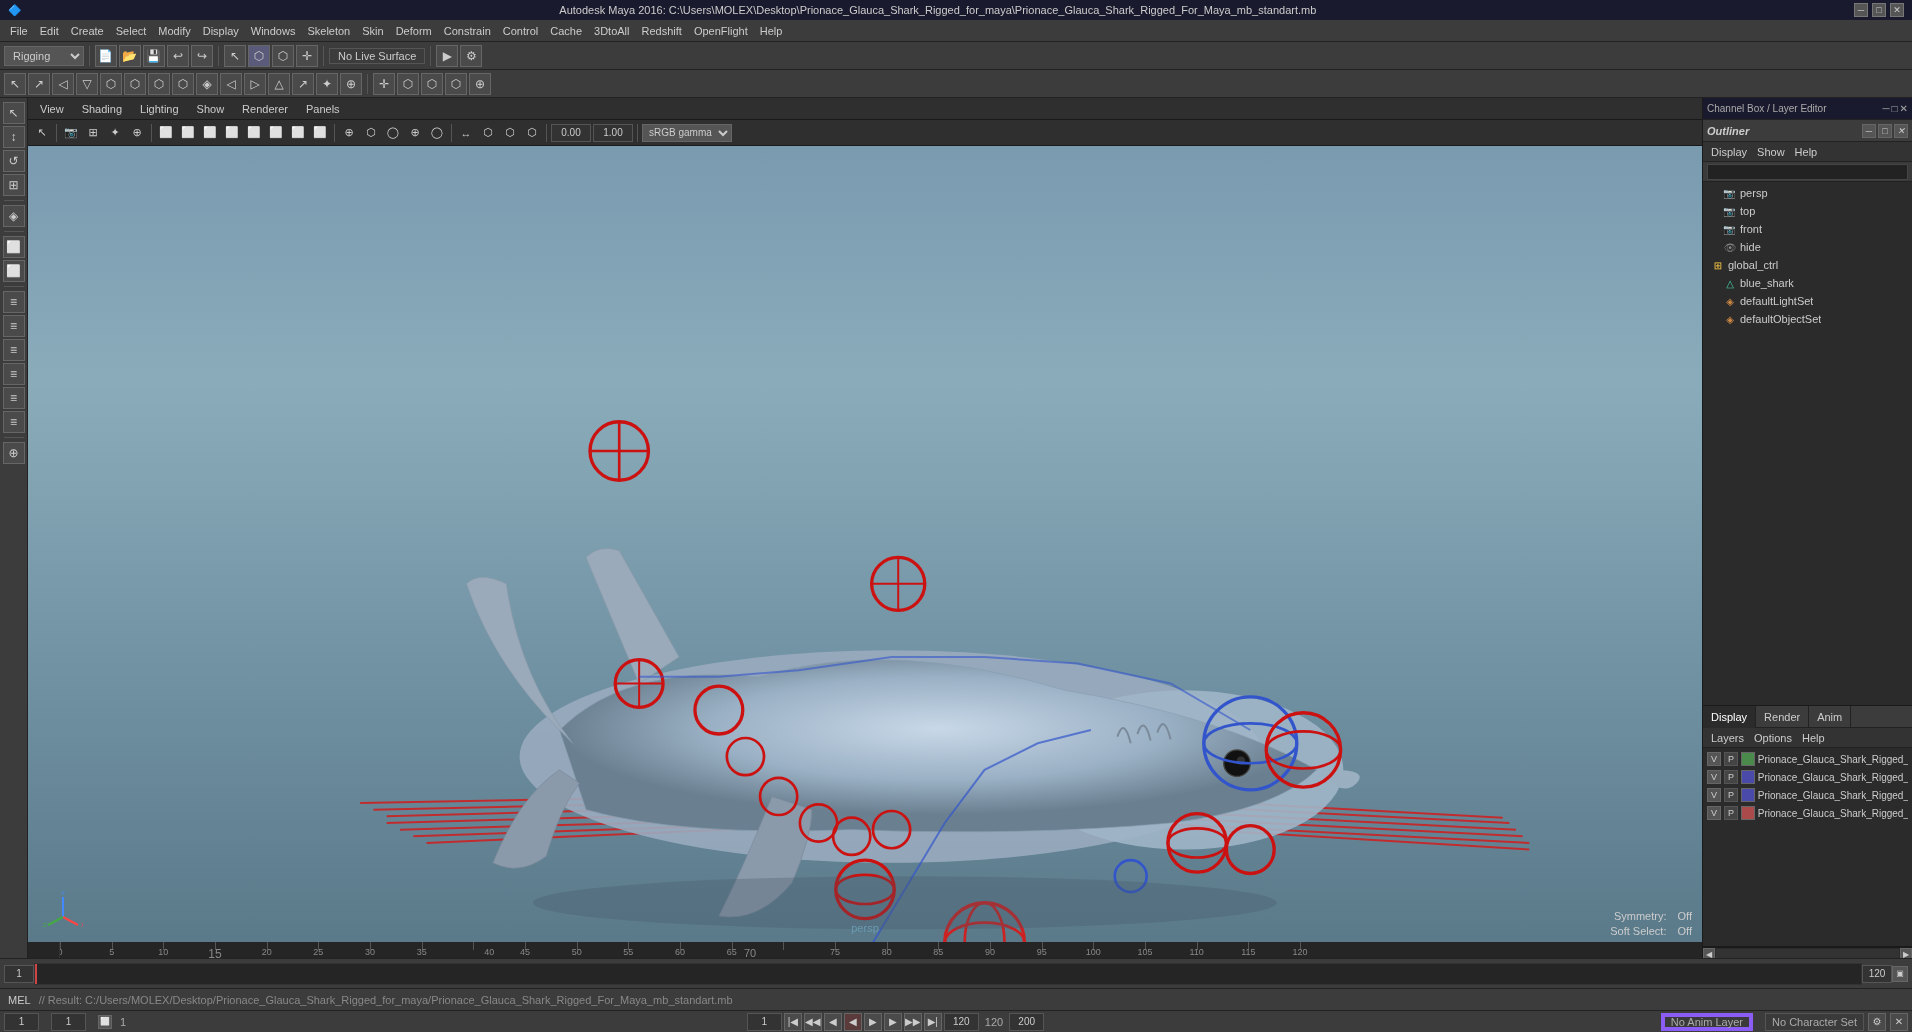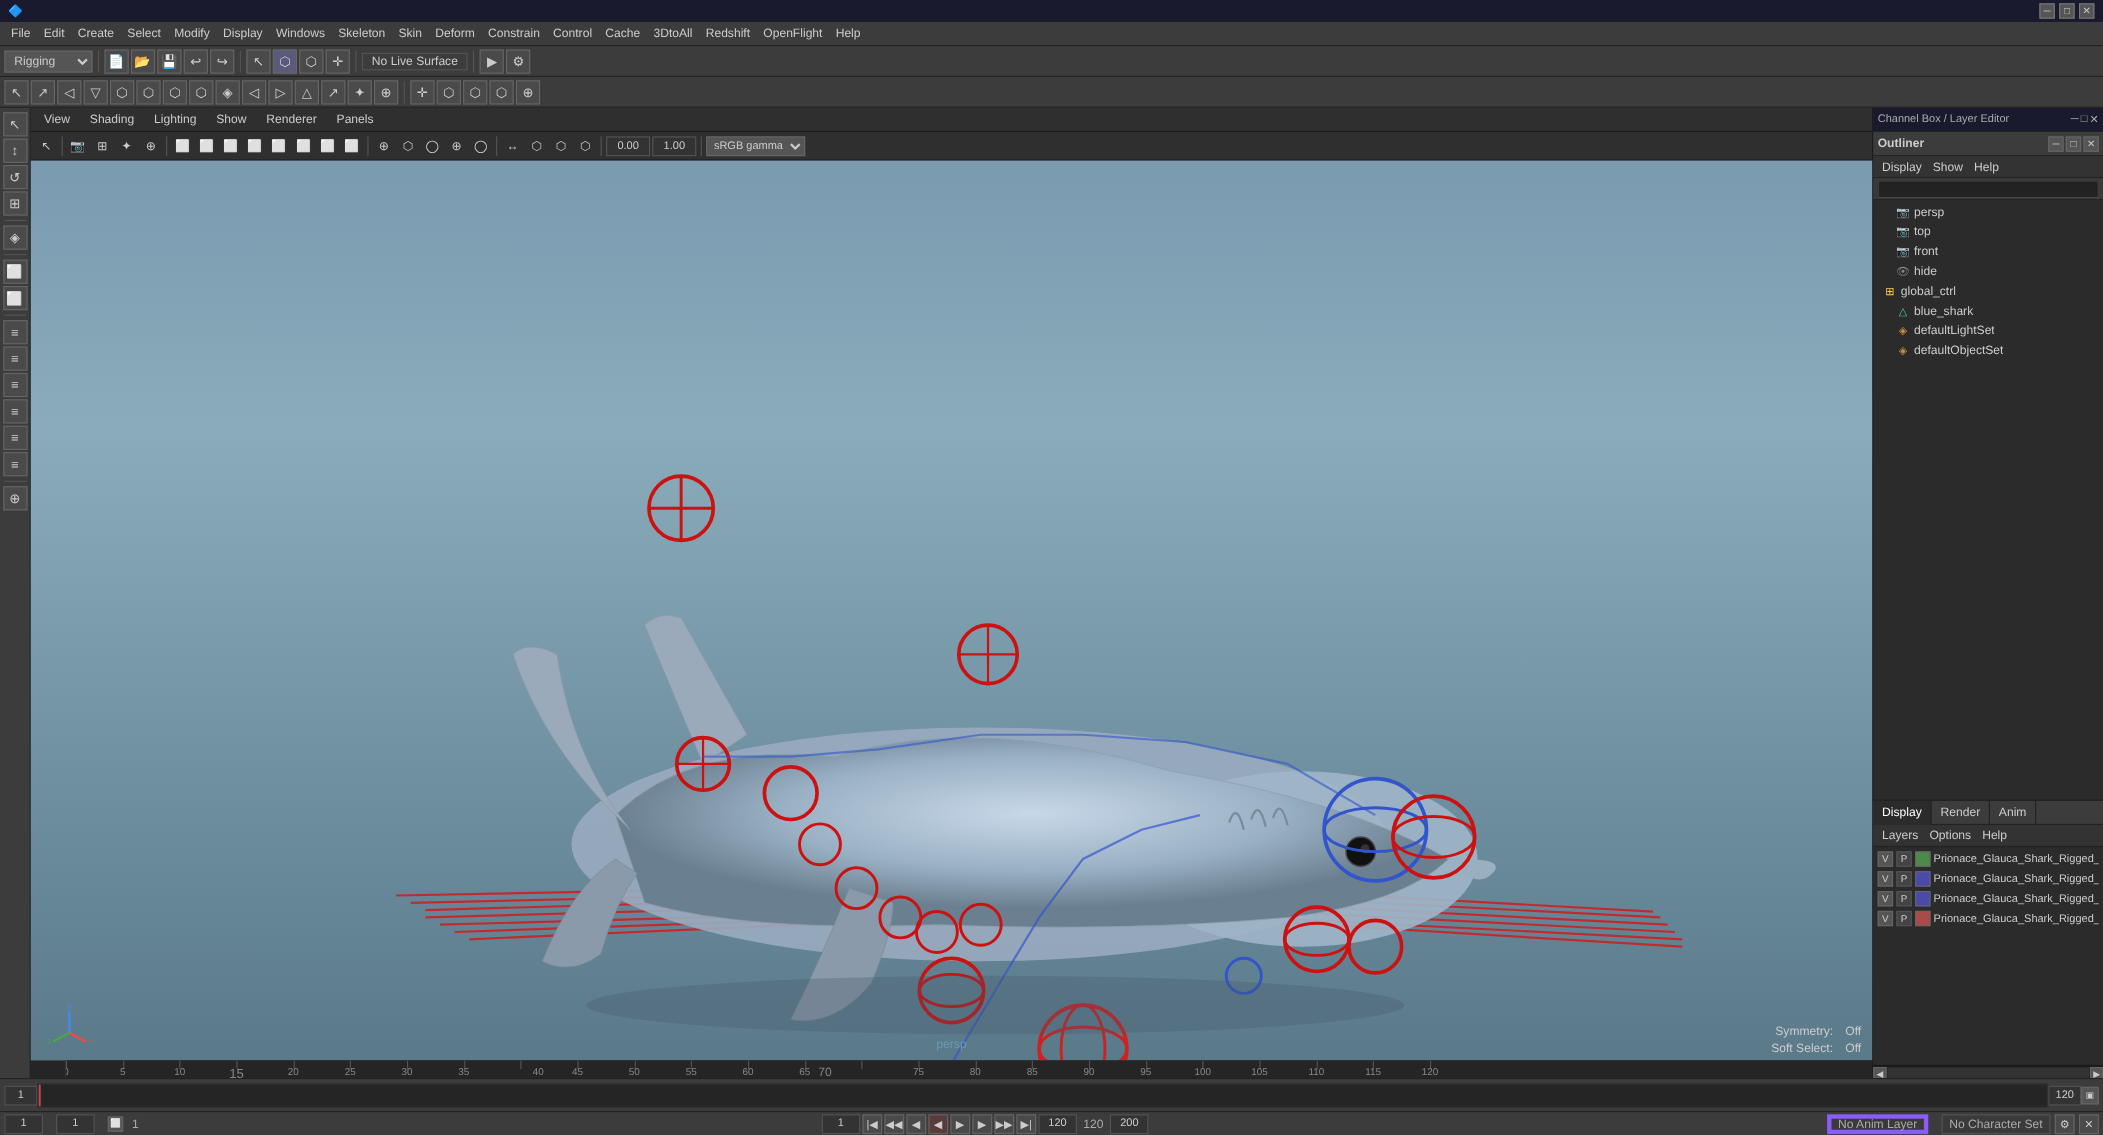--- a/index.html
+++ b/index.html
@@ -233,20 +233,21 @@
       border-bottom: 1px solid #1a1a1a;
     }
     #outliner-title-bar {
       height: 22px;
       background: #3c3c3c;
       display: flex;
       align-items: center;
       padding: 0 4px;
       justify-content: space-between;
       border-bottom: 1px solid #222;
+      font-style: italic;
     }
     .panel-title { font-size: 11px; color: #ccc; font-weight: bold; }
     .panel-title-btns { display: flex; gap: 2px; }
     .panel-title-btn {
       width: 14px; height: 14px;
       background: #555; border: 1px solid #666;
       display: flex; align-items: center; justify-content: center;
       font-size: 9px; color: #ccc; cursor: pointer;
     }
     #outliner-menu {
@@ -492,20 +493,21 @@
       overflow: hidden;
     }
   </style>
 </head>
 <body>
 
 <div id="app">
 
   <div id="title-bar">
     <span>🔷</span>
+    <span class="title-text">Autodesk Maya 2016: C:\Users\MOLEX\Desktop\Prionace_Glauca_Shark_Rigged_for_maya\Prionace_Glauca_Shark_Rigged_For_Maya_mb_standart.mb</span>
     <div class="window-controls">
       <div class="win-btn">─</div>
       <div class="win-btn">□</div>
       <div class="win-btn">✕</div>
     </div>
   </div>
 
   <div id="menu-bar">
     <span class="menu-item">File</span>
     <span class="menu-item">Edit</span>
@@ -950,20 +952,24 @@
 
     <div id="timeline-bar">
       <input class="frame-input" style="width: 30px;" value="1">
       <div style="flex:1;height:22px;background:#252525;border:1px solid #333;position:relative;overflow:hidden;">
         <div style="position:absolute;left:0;top:0;width:2px;height:100%;background:#cc4444;"></div>
       </div>
       <input class="frame-input" style="width: 30px;" value="120">
       <div style="width:16px;height:16px;background:#555;border:1px solid #666;display:flex;align-items:center;justify-content:center;font-size:8px;">▣</div>
     </div>
 
+    <div id="status-bar">
+      <span class="status-label">MEL</span>
+      <span class="status-result">// Result: C:/Users/MOLEX/Desktop/Prionace_Glauca_Shark_Rigged_for_maya/Prionace_Glauca_Shark_Rigged_For_Maya_mb_standart.mb</span>
+    </div>
 
     <div id="bottom-controls">
       <input class="frame-input" style="width: 35px;" value="1">
       <span style="width:4px;"></span>
       <input class="frame-input" style="width: 35px;" value="1">
       <span style="width:4px;"></span>
       <div style="width:14px;height:14px;background:#555;border:1px solid #666;display:flex;align-items:center;justify-content:center;font-size:8px;">⬜</div>
       <span class="bottom-label">1</span>
       <div style="flex:1;"></div>
 

